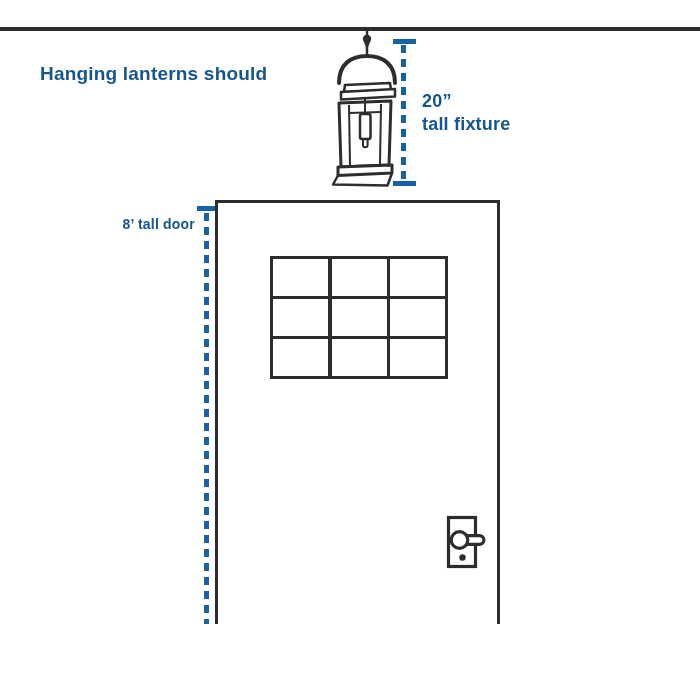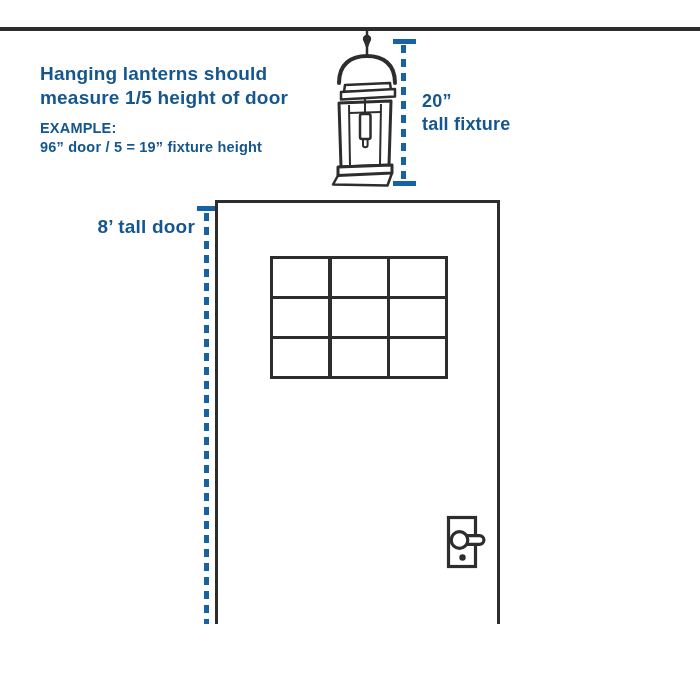--- a/index.html
+++ b/index.html
@@ -23,21 +23,21 @@
     width:5px;
     background-image:repeating-linear-gradient(to bottom,
       var(--dash-blue) 0px, var(--dash-blue) 8px,
       transparent 8px, transparent 14px);
   }
   .tcap{height:4.5px;background:var(--dash-blue);}
   
   .heading{left:40px;top:62px;font-size:19px;line-height:23.5px;font-weight:700;letter-spacing:.2px;}
   .example{left:40px;top:119px;font-size:14.5px;line-height:18.5px;font-weight:700;letter-spacing:.2px;}
   .fixture-label{left:422px;top:90px;font-size:18px;line-height:23px;font-weight:700;letter-spacing:.2px;}
-  .door-label{left:88px;top:216px;width:107px;text-align:right;font-size:19px;font-weight:700;letter-spacing:.2px;}
+  .door-label{left:88px;top:216px;width:107px;text-align:right;font-size:14px;font-weight:700;letter-spacing:.2px;}
   
   .door{
     left:215px;top:200px;width:285px;height:520px;
     border:3.5px solid var(--line-dark);box-sizing:border-box;background:var(--background);
   }
   .window-grid{
     left:270px;top:256px;width:178px;height:123px;box-sizing:border-box;
     border:3.5px solid var(--line-dark);background:var(--line-dark);
     display:grid;grid-template-columns:repeat(3,1fr);grid-template-rows:repeat(3,1fr);gap:3.5px;
   }
@@ -49,25 +49,20 @@
 </style>
 </head>
 <body>
 
 <div class="canvas">
 
   <div class="abs ceiling"></div>
 
   <div class="abs heading">
     <div>Hanging lanterns should</div>
-    <div>measure 1/5 height of door</div>
-  </div>
-  <div class="abs example">
-    <div>EXAMPLE:</div>
-    <div>96” door / 5 = 19” fixture height</div>
   </div>
 
   <svg class="abs" style="left:330px;top:26px;" width="80" height="164" viewBox="0 0 80 164">
 
     <line class="ink" x1="37" y1="2" x2="37" y2="32" stroke-width="2.5"></line>
     <circle class="ink-fill" cx="37" cy="13" r="4.2"></circle>
     <path class="ink-fill" d="M34,16 L37,24 L40,16 Z"></path>
 
     <path class="ink" d="M9,57 C9,38 21,30 37,30 C53,30 65,38 65,57" stroke-width="4" stroke-linecap="round"></path>
 

